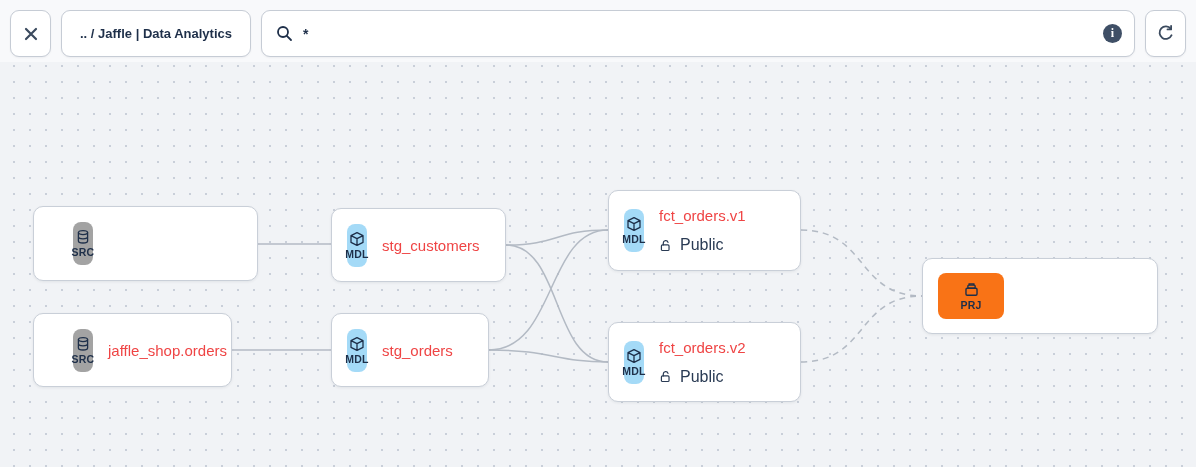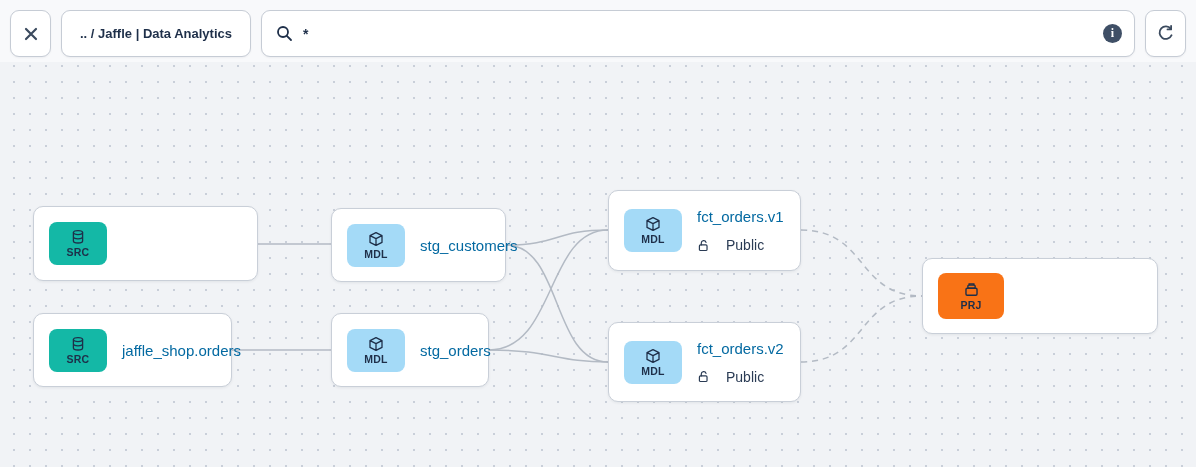--- a/index.html
+++ b/index.html
@@ -56,28 +56,28 @@
   .node {
     position: absolute; background: #ffffff;
     border: 1px solid #c9cfd8; border-radius: 10px;
     box-shadow: 0 1px 3px rgba(16,24,40,0.07);
     display: flex; align-items: center; gap: 15px; padding-left: 15px;
     cursor: pointer;
   }
   .badge {
     border-radius: 8px; flex: 0 0 auto;
     display: flex; flex-direction: column; align-items: center; justify-content: center;
-    width: 58px; height: 43px; gap: 1px;
+    width: 20px; height: 43px; gap: 1px;
   }
   .badge span { font-size: 10.5px; font-weight: 600; color: #1e2f49; letter-spacing: .2px; }
-  .badge-src { background: #14b8a6; }
+  .badge-src { background: #a3a3a3; margin-left: 24px; }
   .badge-mdl { background: #a4daf7; }
   .badge-prj { background: #f97316; width: 66px; height: 46px; }
-  .node-title { font-size: 15px; color: #0369a1; }
-  .node-sub { display: flex; align-items: center; gap: 16px; margin-top: 12px; font-size: 14px; color: #2a3b54; }
+  .node-title { font-size: 15px; color: #ef4444; }
+  .node-sub { display: flex; align-items: center; gap: 8px; margin-top: 12px; font-size: 16px; color: #2a3b54; }
   .node-subtitle { font-size: 13px; color: #1e2f49; margin-bottom: 3px; white-space: nowrap; }
   .node-title-lg { font-size: 16.5px; color: #1e2f49; white-space: nowrap; }
 </style>
 </head>
 <body>
 
 <div class="stage">
 
   <div class="canvas"></div>
 

